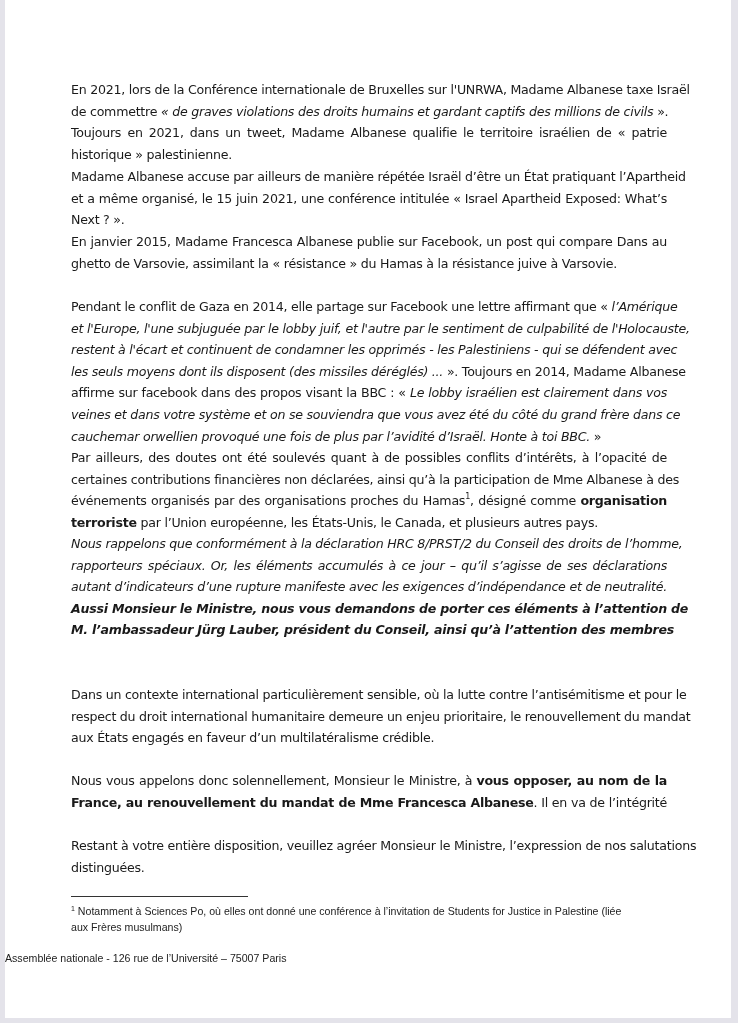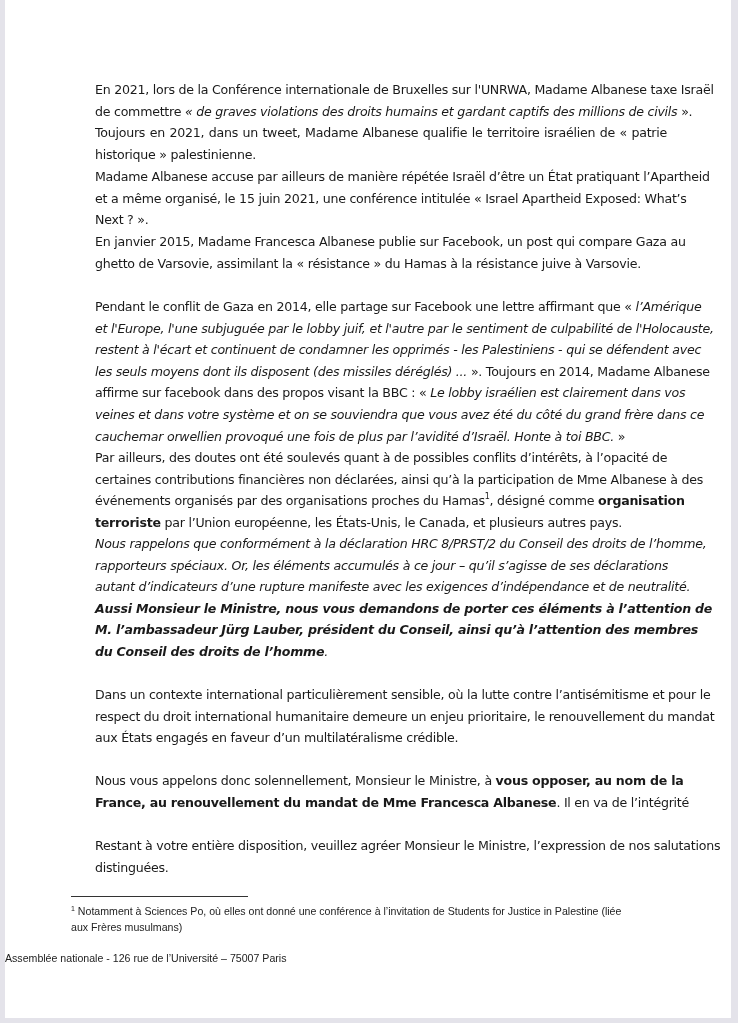--- a/index.html
+++ b/index.html
@@ -35,21 +35,20 @@
     left: 0;
     width: 596px;
   }
   .line {
     display: block;
     height: 21.6px;
     line-height: 21.6px;
     white-space: nowrap;
     text-align: justify;
     text-align-last: justify;
-    margin-left: 24px;
   }
   .line.last {
     text-align-last: left;
   }
   .i { font-style: italic; }
   .b { font-weight: bold; }
   sup.fn {
     font-size: 8px;
     vertical-align: 6px;
     line-height: 0;
@@ -99,21 +98,21 @@
         <span class="line"><span>de commettre </span><span class="i">« de graves violations des droits humains et gardant captifs des millions de civils</span><span> ».</span></span>
         <span class="line"><span>Toujours en 2021, dans un tweet, Madame Albanese qualifie le territoire israélien de « patrie</span></span>
         <span class="line last"><span>historique » palestinienne.</span></span>
       </div>
     <div class="para" style="top:166px;">
         <span class="line"><span>Madame Albanese accuse par ailleurs de manière répétée Israël d’être un État pratiquant l’Apartheid</span></span>
         <span class="line"><span>et a même organisé, le 15 juin 2021, une conférence intitulée « Israel Apartheid Exposed: What’s</span></span>
         <span class="line last"><span>Next ? ».</span></span>
       </div>
     <div class="para" style="top:231px;">
-        <span class="line"><span>En janvier 2015, Madame Francesca Albanese publie sur Facebook, un post qui compare Gaza au</span></span>
+        <span class="line"><span>En janvier 2015, Madame Francesca Albanese publie sur Facebook, un post qui compare Dans au</span></span>
         <span class="line last"><span>ghetto de Varsovie, assimilant la « résistance » du Hamas à la résistance juive à Varsovie.</span></span>
       </div>
     <div class="para" style="top:296px;">
         <span class="line"><span>Pendant le conflit de Gaza en 2014, elle partage sur Facebook une lettre affirmant que « </span><span class="i">l’Amérique</span></span>
         <span class="line"><span class="i">et l'Europe, l'une subjuguée par le lobby juif, et l'autre par le sentiment de culpabilité de l'Holocauste,</span></span>
         <span class="line"><span class="i">restent à l'écart et continuent de condamner les opprimés - les Palestiniens - qui se défendent avec</span></span>
         <span class="line"><span class="i">les seuls moyens dont ils disposent (des missiles déréglés) ...</span><span> ». Toujours en 2014, Madame Albanese</span></span>
         <span class="line"><span>affirme sur facebook dans des propos visant la BBC : « </span><span class="i">Le lobby israélien est clairement dans vos</span></span>
         <span class="line"><span class="i">veines et dans votre système et on se souviendra que vous avez été du côté du grand frère dans ce</span></span>
         <span class="line last"><span class="i">cauchemar orwellien provoqué une fois de plus par l’avidité d’Israël. Honte à toi BBC.</span><span> »</span></span>
@@ -123,21 +122,20 @@
         <span class="line"><span>certaines contributions financières non déclarées, ainsi qu’à la participation de Mme Albanese à des</span></span>
         <span class="line"><span>événements organisés par des organisations proches du Hamas</span><sup class="fn">1</sup><span>, désigné comme </span><span class="b">organisation</span></span>
         <span class="line last"><span class="b">terroriste</span><span> par l’Union européenne, les États-Unis, le Canada, et plusieurs autres pays.</span></span>
       </div>
     <div class="para" style="top:533px;font-style:italic;">
         <span class="line"><span>Nous rappelons que conformément à la déclaration HRC 8/PRST/2 du Conseil des droits de l’homme,</span></span>
         <span class="line"><span>rapporteurs spéciaux. Or, les éléments accumulés à ce jour – qu’il s’agisse de ses déclarations</span></span>
         <span class="line"><span>autant d’indicateurs d’une rupture manifeste avec les exigences d’indépendance et de neutralité.</span></span>
         <span class="line"><span class="b">Aussi Monsieur le Ministre, nous vous demandons de porter ces éléments à l’attention de</span></span>
         <span class="line"><span class="b">M. l’ambassadeur Jürg Lauber, président du Conseil, ainsi qu’à l’attention des membres</span></span>
-        <span class="line last"><span class="b">du Conseil des droits de l’homme</span><span>.</span></span>
       </div>
     <div class="para" style="top:684px;">
         <span class="line"><span>Dans un contexte international particulièrement sensible, où la lutte contre l’antisémitisme et pour le</span></span>
         <span class="line"><span>respect du droit international humanitaire demeure un enjeu prioritaire, le renouvellement du mandat</span></span>
         <span class="line last"><span>aux États engagés en faveur d’un multilatéralisme crédible.</span></span>
       </div>
     <div class="para" style="top:770px;">
         <span class="line"><span>Nous vous appelons donc solennellement, Monsieur le Ministre, à </span><span class="b">vous opposer, au nom de la</span></span>
         <span class="line"><span class="b">France, au renouvellement du mandat de Mme Francesca Albanese</span><span>. Il en va de l’intégrité</span></span>
       </div>

